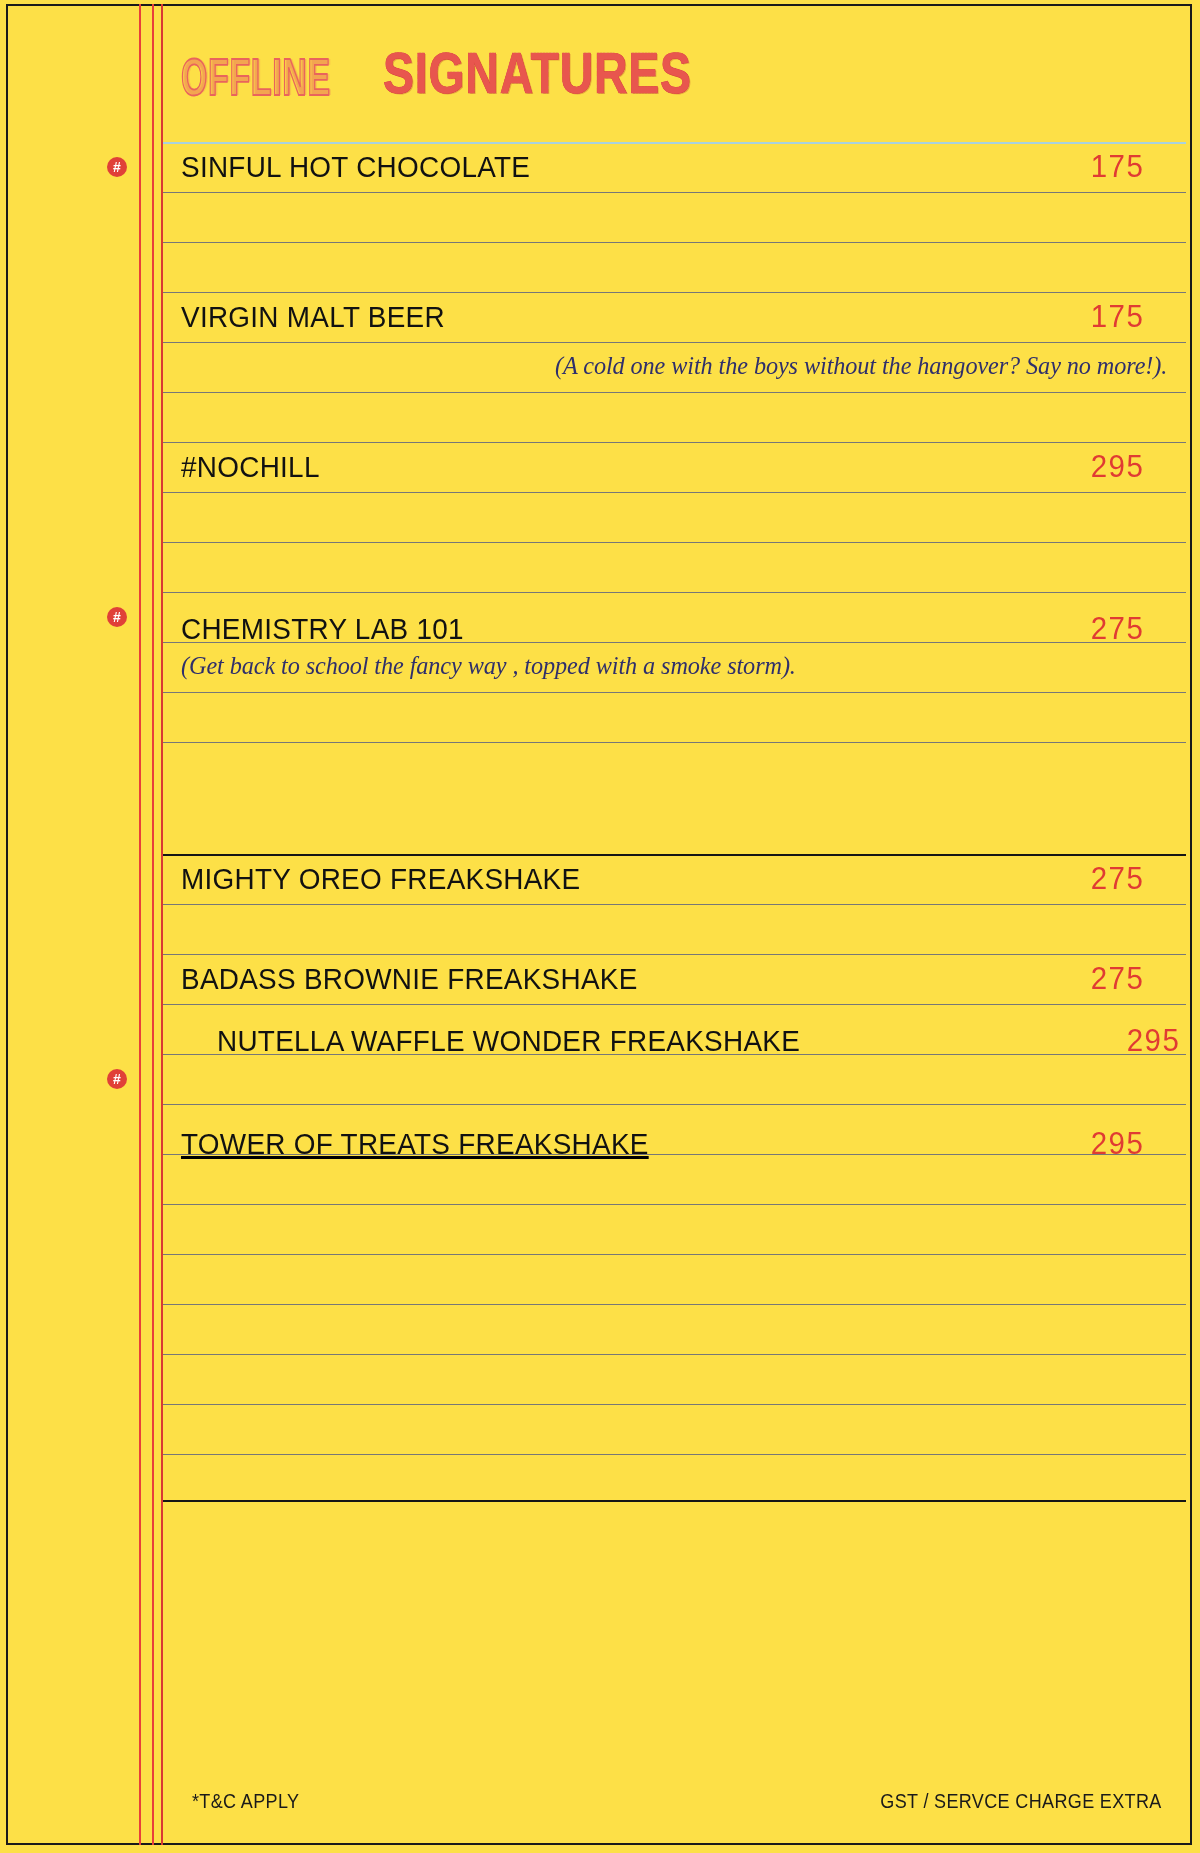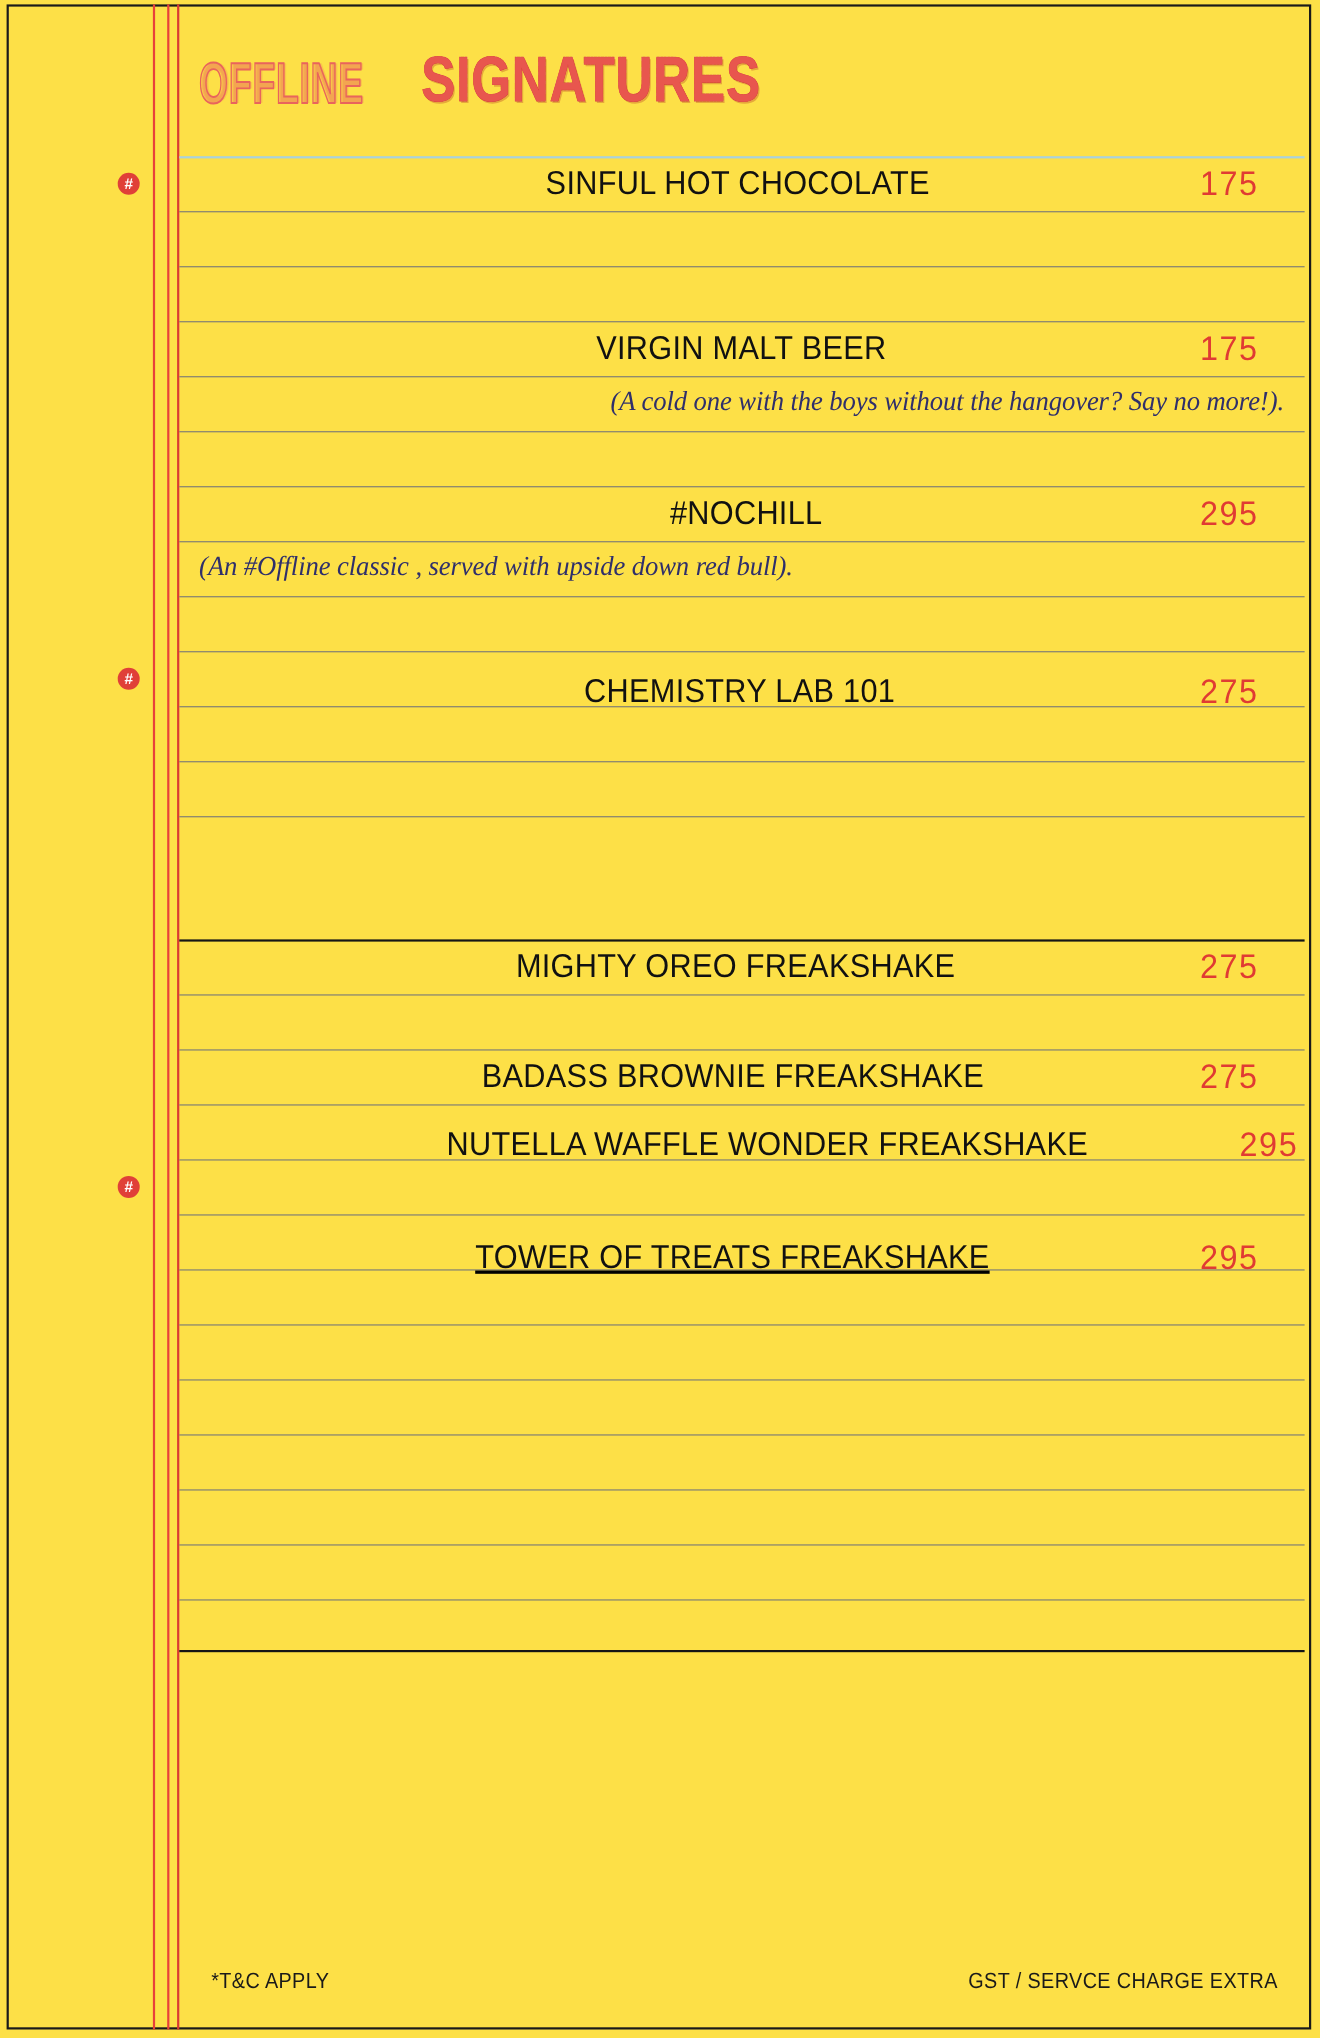--- a/index.html
+++ b/index.html
@@ -120,21 +120,20 @@
   }
 
   
   .item-row {
     position: absolute;
     left: 0;
     width: 1023px;
     height: 50px;
     display: flex;
     align-items: center;
-    justify-content: center;
   }
   .item-name {
     font-family: "Liberation Sans Narrow", "Liberation Sans", sans-serif;
     font-size: 30px;
     font-weight: 400;
     letter-spacing: 0.3px;
     color: #111111;
     margin-left: 18px;
     transform: scaleX(0.93);
     transform-origin: left center;
@@ -231,30 +230,30 @@
       <div class="desc-row" style="top: 342px; justify-content: flex-end;">
         <span class="desc-text">(A cold one with the boys without the hangover? Say no more!).</span>
       </div>
       <div class="rule-line gray" style="top: 392px;"></div>
       <div class="rule-line gray" style="top: 442px;"></div>
       <div class="item-row" style="top: 442px;">
         <span class="item-name">#NOCHILL</span>
         <span class="item-price">295</span>
       </div>
       <div class="rule-line gray" style="top: 492px;"></div>
-      <div class="desc-row" style="top: 492px;">
-        <span class="desc-text">(An #Offline classic , served with upside down red bull).</span>
-      </div>
       <div class="rule-line gray" style="top: 542px;"></div>
       <div class="rule-line gray" style="top: 592px;"></div>
       <div class="item-row" style="top: 604px;">
         <span class="item-name">CHEMISTRY LAB 101</span>
         <span class="item-price">275</span>
       </div>
       <div class="rule-line gray" style="top: 642px;"></div>
+      <div class="desc-row" style="top: 642px;">
+        <span class="desc-text">(Get back to school the fancy way , topped with a smoke storm).</span>
+      </div>
       <div class="rule-line gray" style="top: 692px;"></div>
       <div class="rule-line gray" style="top: 742px;"></div>
       <div class="rule-line black" style="top: 854px;"></div>
       <div class="item-row" style="top: 854px;">
         <span class="item-name">MIGHTY OREO FREAKSHAKE</span>
         <span class="item-price">275</span>
       </div>
       <div class="rule-line gray" style="top: 904px;"></div>
       <div class="rule-line gray" style="top: 954px;"></div>
       <div class="item-row" style="top: 954px;">

